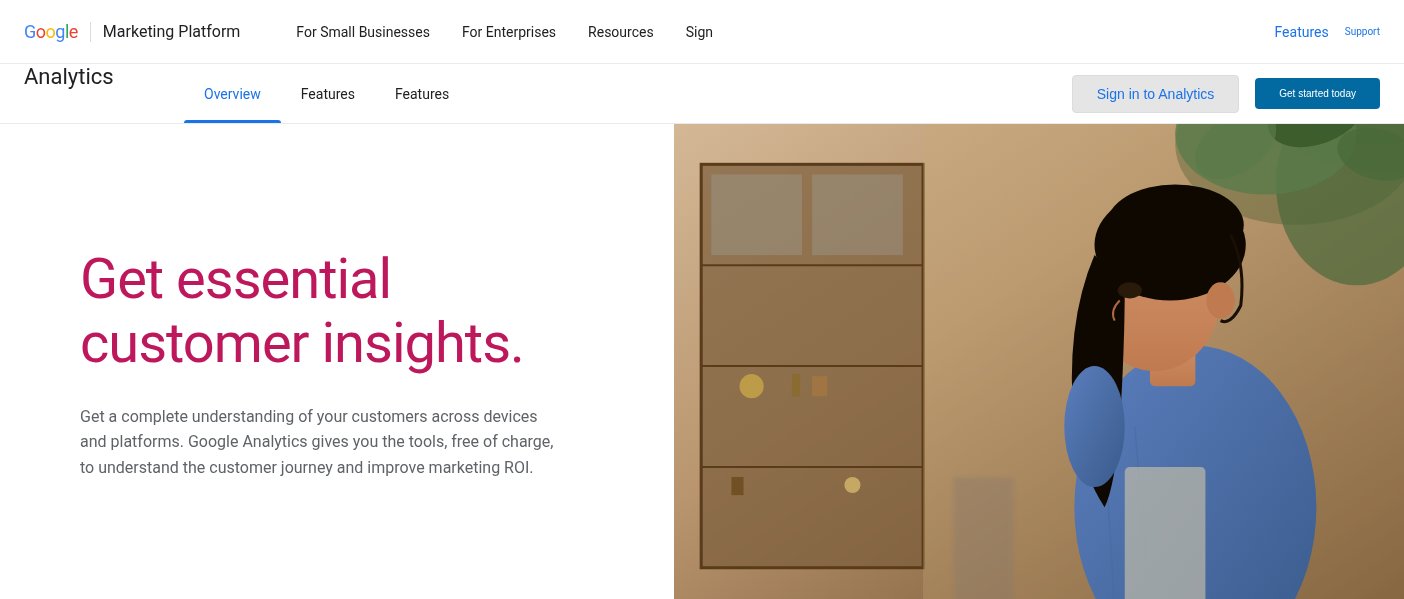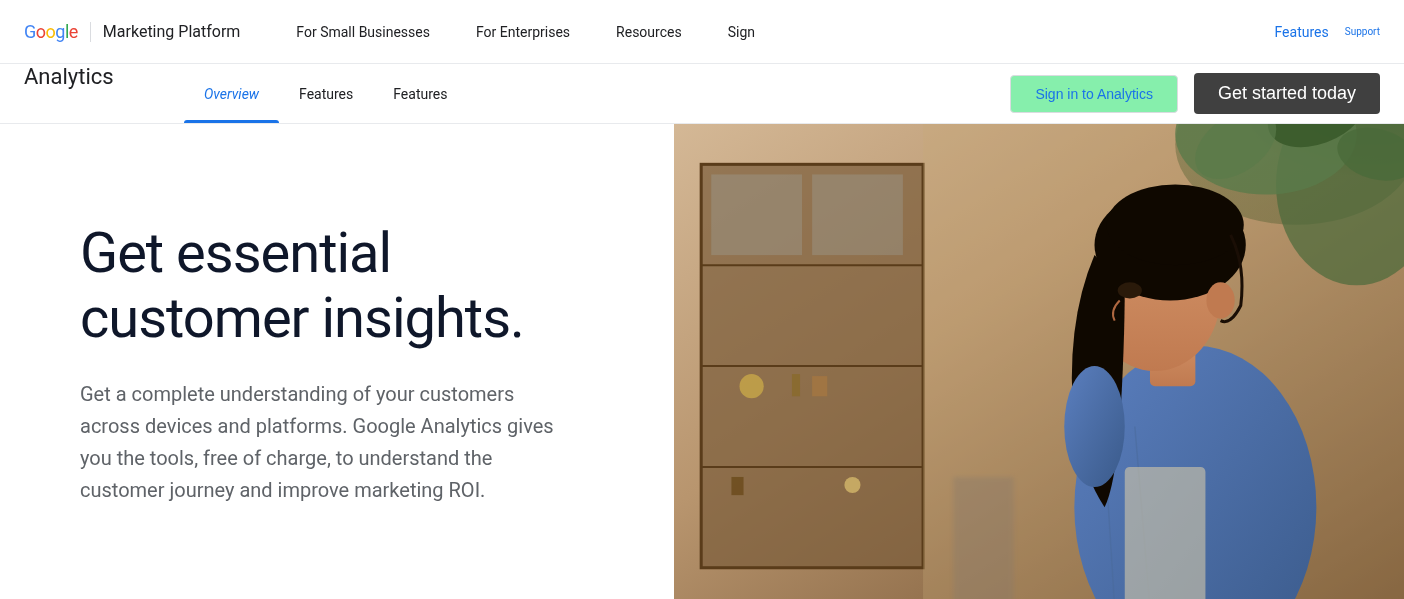--- a/index.html
+++ b/index.html
@@ -57,21 +57,21 @@
     .platform-text {
       font-size: 16px;
       color: #202124;
       font-weight: 400;
     }
 
     .top-nav-links {
       display: flex;
       align-items: center;
       flex: 1;
-      gap: 14px;
+      gap: 0;
     }
 
     .top-nav-link {
       padding: 8px 16px;
       font-size: 14px;
       color: #202124;
       text-decoration: none;
       cursor: pointer;
       border-radius: 4px;
     }
@@ -128,21 +128,20 @@
       padding: 0 20px;
       font-size: 14px;
       color: #202124;
       text-decoration: none;
       cursor: pointer;
       position: relative;
     }
 
     .secondary-nav-link.active {
       color: #1a73e8;
-      font-style: italic;
     }
 
     .secondary-nav-link.active::after {
       content: '';
       position: absolute;
       bottom: 0;
       left: 0;
       right: 0;
       height: 3px;
       background: #1a73e8;
@@ -153,33 +152,33 @@
       display: flex;
       align-items: center;
       gap: 16px;
       margin-left: auto;
     }
 
     .sign-in-btn {
       padding: 10px 24px;
       font-size: 14px;
       color: #1a73e8;
-      background: #86efac;
+      background: #e5e5e5;
       border: 1px solid #dadce0;
       border-radius: 4px;
       cursor: pointer;
       font-weight: 500;
       white-space: nowrap;
     }
 
     .get-started-btn {
       padding: 10px 24px;
-      font-size: 18px;
+      font-size: 10px;
       color: #fff;
-      background: #404040;
+      background: #0369a1;
       border: none;
       border-radius: 4px;
       cursor: pointer;
       font-weight: 500;
       white-space: nowrap;
     }
 
     
     .hero-section {
       display: flex;
@@ -195,28 +194,28 @@
       display: flex;
       flex-direction: column;
       justify-content: center;
       background: #fff;
       z-index: 1;
     }
 
     .hero-headline {
       font-size: 56px;
       font-weight: 400;
-      color: #0f172a;
+      color: #be185d;
       line-height: 1.15;
       margin-bottom: 28px;
       letter-spacing: -1px;
     }
 
     .hero-description {
-      font-size: 20px;
+      font-size: 16px;
       color: #5f6368;
       line-height: 1.6;
       max-width: 480px;
     }
 
     .hero-image {
       flex: 0 0 52%;
       position: relative;
       overflow: hidden;
     }

